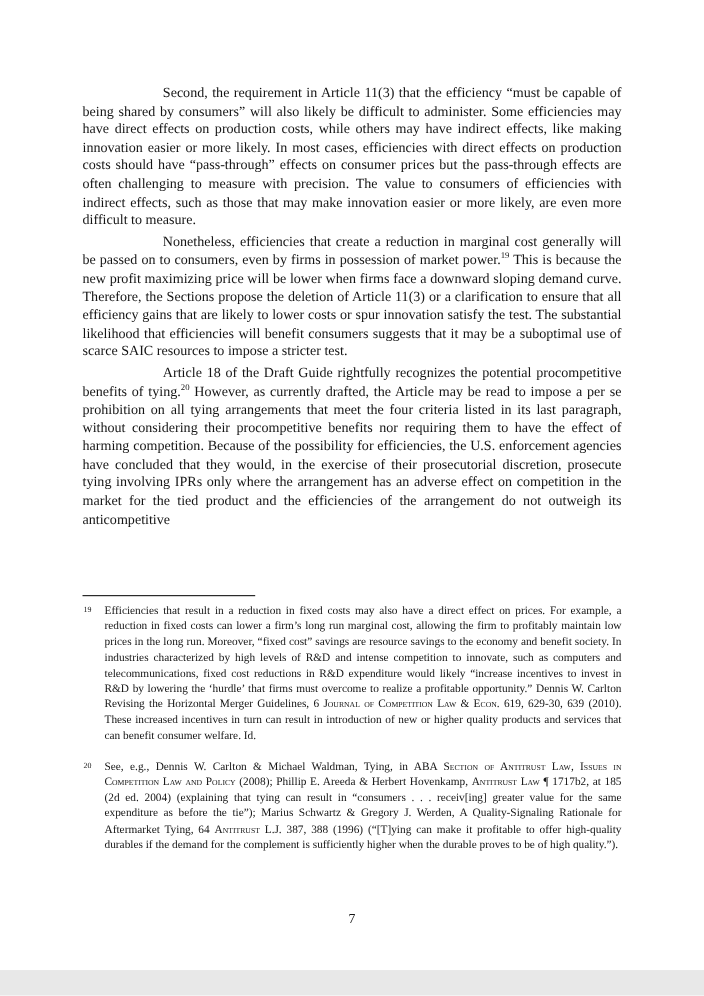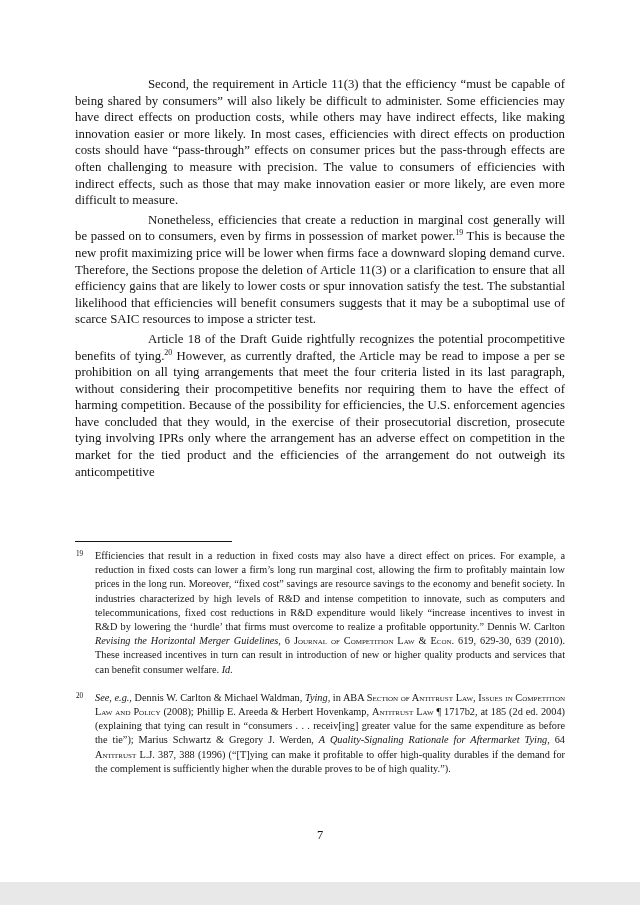--- a/index.html
+++ b/index.html
@@ -31,21 +31,21 @@
     text-indent: 73px;
   }
   .heading {
     margin: 14px 0 14px 105px;
     font-size: 12.8px;
     line-height: 16px;
     font-weight: normal;
     text-align: left;
   }
   .run { font-style: normal; }
-  .run-i { font-style: italic; }
+  .run-i { }
   .run-sc { font-variant: small-caps; }
   .run-sup {
     vertical-align: super;
     font-size: 0.62em;
     line-height: 0;
   }
   .footnote-section {
     position: absolute;
     left: 75px;
     top: 541px;

